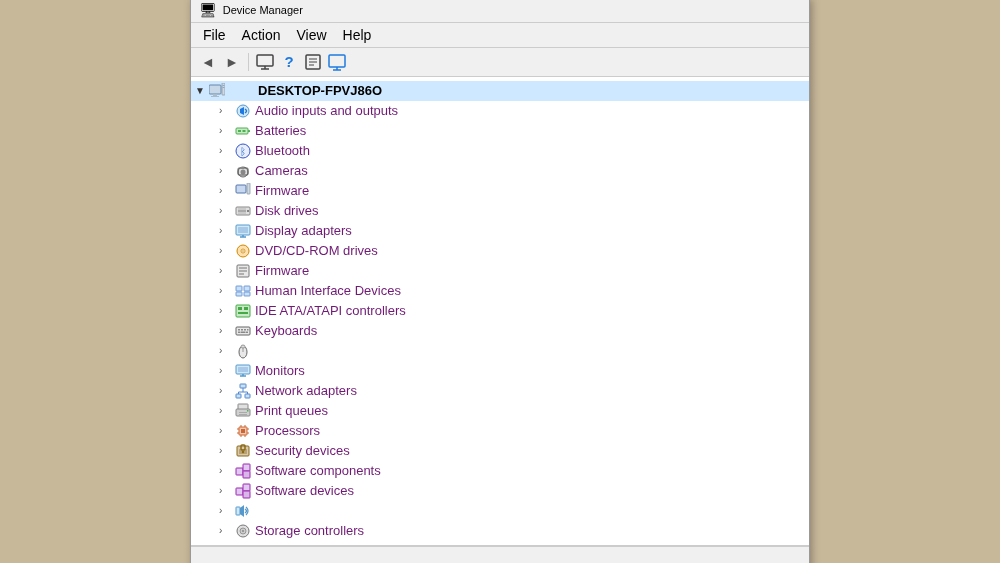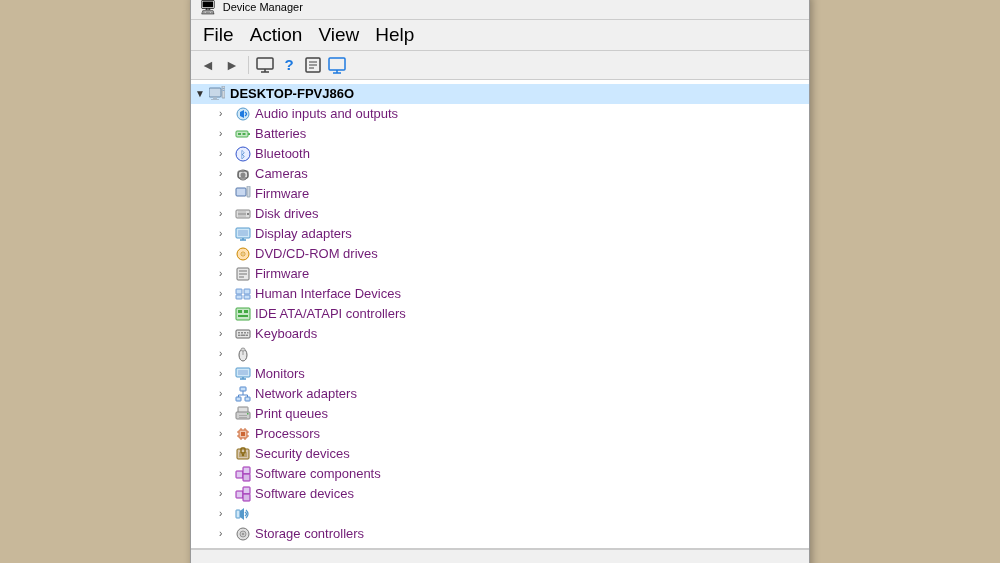--- a/index.html
+++ b/index.html
@@ -36,21 +36,21 @@
     }
     .menu-bar {
       display: flex;
       gap: 0;
       padding: 2px 4px;
       border-bottom: 1px solid #ccc;
       background: #f0f0f0;
     }
     .menu-item {
       padding: 2px 8px;
-      font-size: 19px;
+      font-size: 14px;
       color: #000;
       cursor: pointer;
     }
     .toolbar {
       display: flex;
       align-items: center;
       padding: 3px 6px;
       gap: 2px;
       border-bottom: 1px solid #ccc;
       background: #f0f0f0;
@@ -91,20 +91,21 @@
     .expand-arrow {
       font-size: 10px;
       width: 12px;
       color: #333;
       flex-shrink: 0;
     }
     .tree-root-label {
       font-size: 13px;
       font-weight: bold;
       color: #000;
+      margin-left: 28px;
     }
     .tree-children {
       margin-left: 0;
     }
     .tree-item {
       display: flex;
       align-items: center;
       padding: 2px 4px 2px 28px;
       gap: 4px;
       cursor: pointer;

